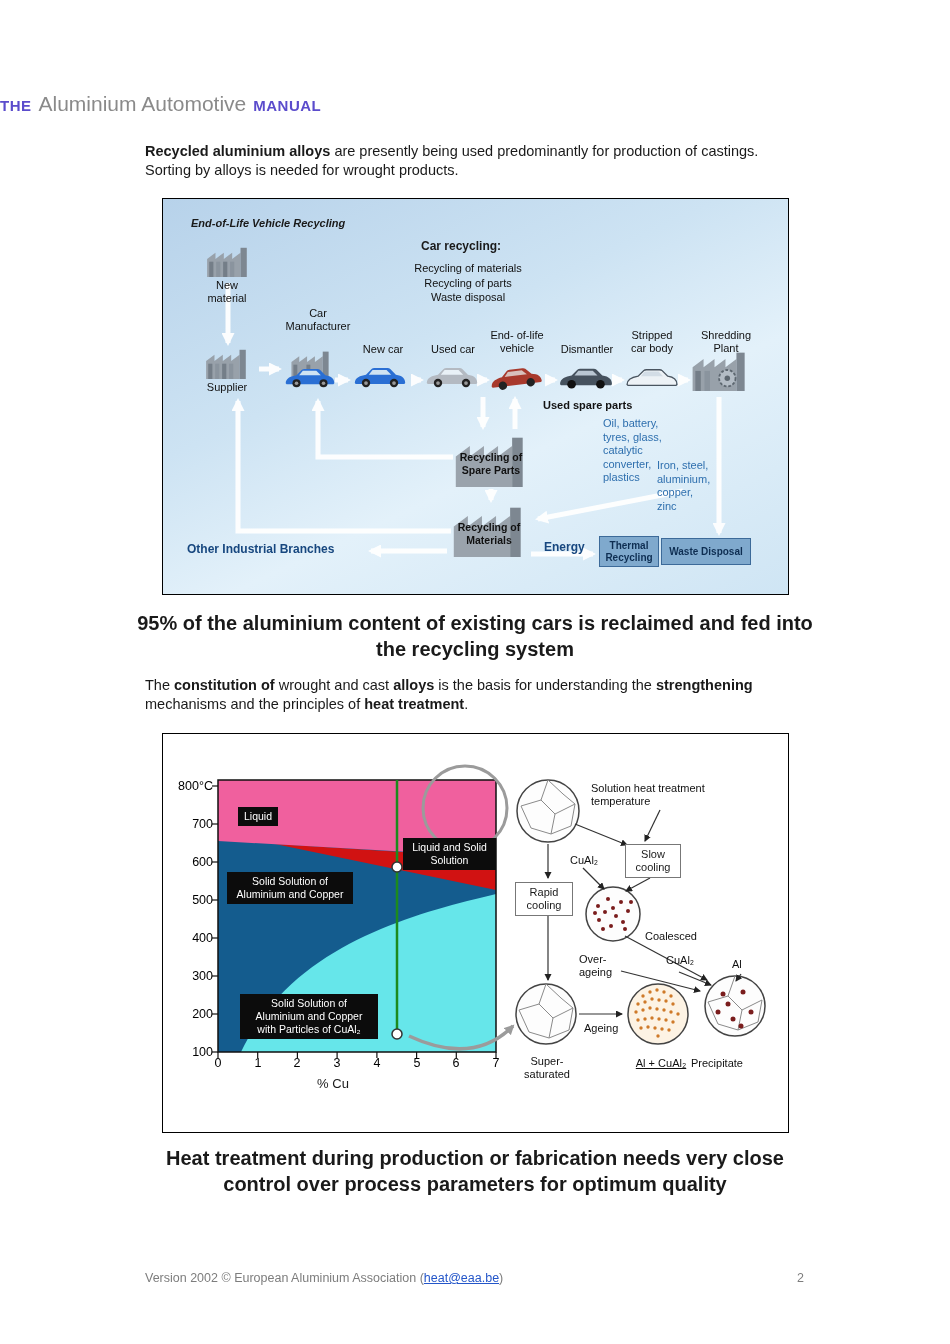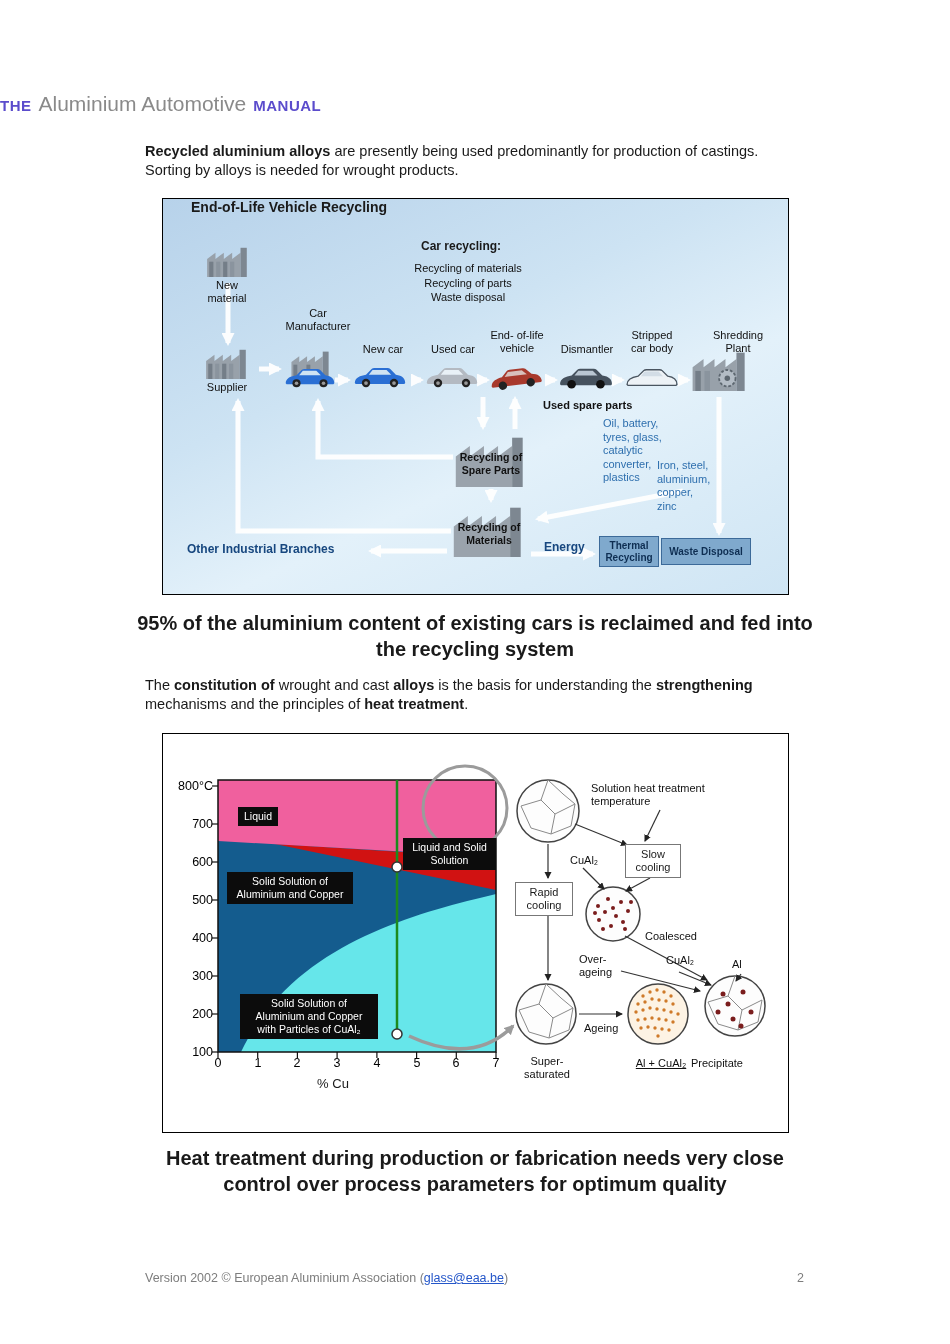--- a/index.html
+++ b/index.html
@@ -68,21 +68,21 @@
         <path d="M328,290 L328,301" marker-end="url(#mw)"></path>
         <path d="M284,352 L208,352" marker-end="url(#mw)"></path>
         <path d="M368,355 L430,355" marker-end="url(#mw)"></path>
         <path d="M556,198 L556,334" marker-end="url(#mw)"></path>
         <path d="M520,292 L375,320" marker-end="url(#mw)"></path>
         <path d="M290,258 L155,258 L155,202" marker-end="url(#mw)"></path>
         <path d="M288,332 L75,332 L75,202" marker-end="url(#mw)"></path>
       </g>
     </svg>
 
-    <div class="abs b" style="left:28px;top:0;font-size:14px;">End-of-Life Vehicle Recycling</div>
+    <div class="abs b" style="left:28px;top:18px;font-size:11px;font-style:italic;">End-of-Life Vehicle Recycling</div>
 
     <div class="abs" style="left:34px;top:46px;width:62px;height:32px;">
       <svg width="62" height="32" viewBox="0 0 64 46">
           <path d="M2 46 V20 L14 11 V20 L26 11 V20 L38 11 V20 L50 11 V46 Z" fill="#98a1aa"></path>
           <rect x="50" y="4" width="9" height="42" fill="#7d8791"></rect>
           <rect x="5" y="24" width="6" height="22" fill="#747e88"></rect>
           <rect x="15" y="24" width="6" height="22" fill="#8a949e"></rect>
           <rect x="25" y="24" width="6" height="22" fill="#747e88"></rect>
           <rect x="35" y="24" width="6" height="22" fill="#8a949e"></rect>
         </svg>
@@ -170,21 +170,21 @@
 
     <div class="abs lbl pre ctr" style="left:456px;top:130px;width:66px;">Stripped
 car body</div>
     <div class="abs" style="left:461px;top:167px;width:56px;height:24px;">
       <svg width="56" height="24" viewBox="0 0 60 26">
           <path d="M3 20 C3 14 9 12 15 11 L21 5 Q22 4 24 4 H38 Q40 4 41 5 L47 11 C54 12 57 15 57 20 L56 21 H4 Z" fill="#edf2f6" stroke="#4a5560" stroke-width="1.5"></path>
           <path d="M22 6 H37 L42 11 H18 Z" fill="#d3dde6"></path>
         </svg>
     </div>
 
-    <div class="abs lbl pre ctr" style="left:540px;top:130px;width:70px;">Shredding
+    <div class="abs lbl pre ctr" style="left:528px;top:130px;width:70px;">Shredding
 Plant</div>
     <div class="abs" style="left:526px;top:150px;width:62px;height:42px;">
       <svg width="62" height="42" viewBox="0 0 64 46">
           <path d="M2 46 V20 L14 11 V20 L26 11 V20 L38 11 V20 L50 11 V46 Z" fill="#98a1aa"></path>
           <rect x="50" y="4" width="9" height="42" fill="#7d8791"></rect>
           <rect x="5" y="24" width="6" height="22" fill="#747e88"></rect>
           <rect x="15" y="24" width="6" height="22" fill="#8a949e"></rect>
           <circle cx="40" cy="32" r="9" fill="#b3bcc5" stroke="#5c666f" stroke-width="2" stroke-dasharray="3 2"></circle>
           <circle cx="40" cy="32" r="3" fill="#5c666f"></circle>
         </svg>
@@ -449,17 +449,17 @@
     <div class="abs lbl" style="left:421px;top:288px;">Ageing</div>
     <div class="abs lbl pre ctr" style="left:345px;top:321px;width:78px;">Super-
 saturated</div>
     <div class="abs lbl ctr" style="left:458px;top:323px;width:80px;text-decoration:underline;">Al + CuAl₂</div>
     <div class="abs lbl" style="left:528px;top:323px;">Precipitate</div>
   </div>
 
   <div class="cap" style="top:1146px;">Heat treatment during production or fabrication needs very close control over process parameters for optimum quality</div>
 
   <div class="footer">
-    <span>Version 2002 © European Aluminium Association (</span><a href="#">glass@eaa.be</a><span>)</span>
+    <span>Version 2002 © European Aluminium Association (</span><a href="#">heat@eaa.be</a><span>)</span>
   </div>
   <div class="pageno">2</div>
 
 </div>
 
 </body></html>

